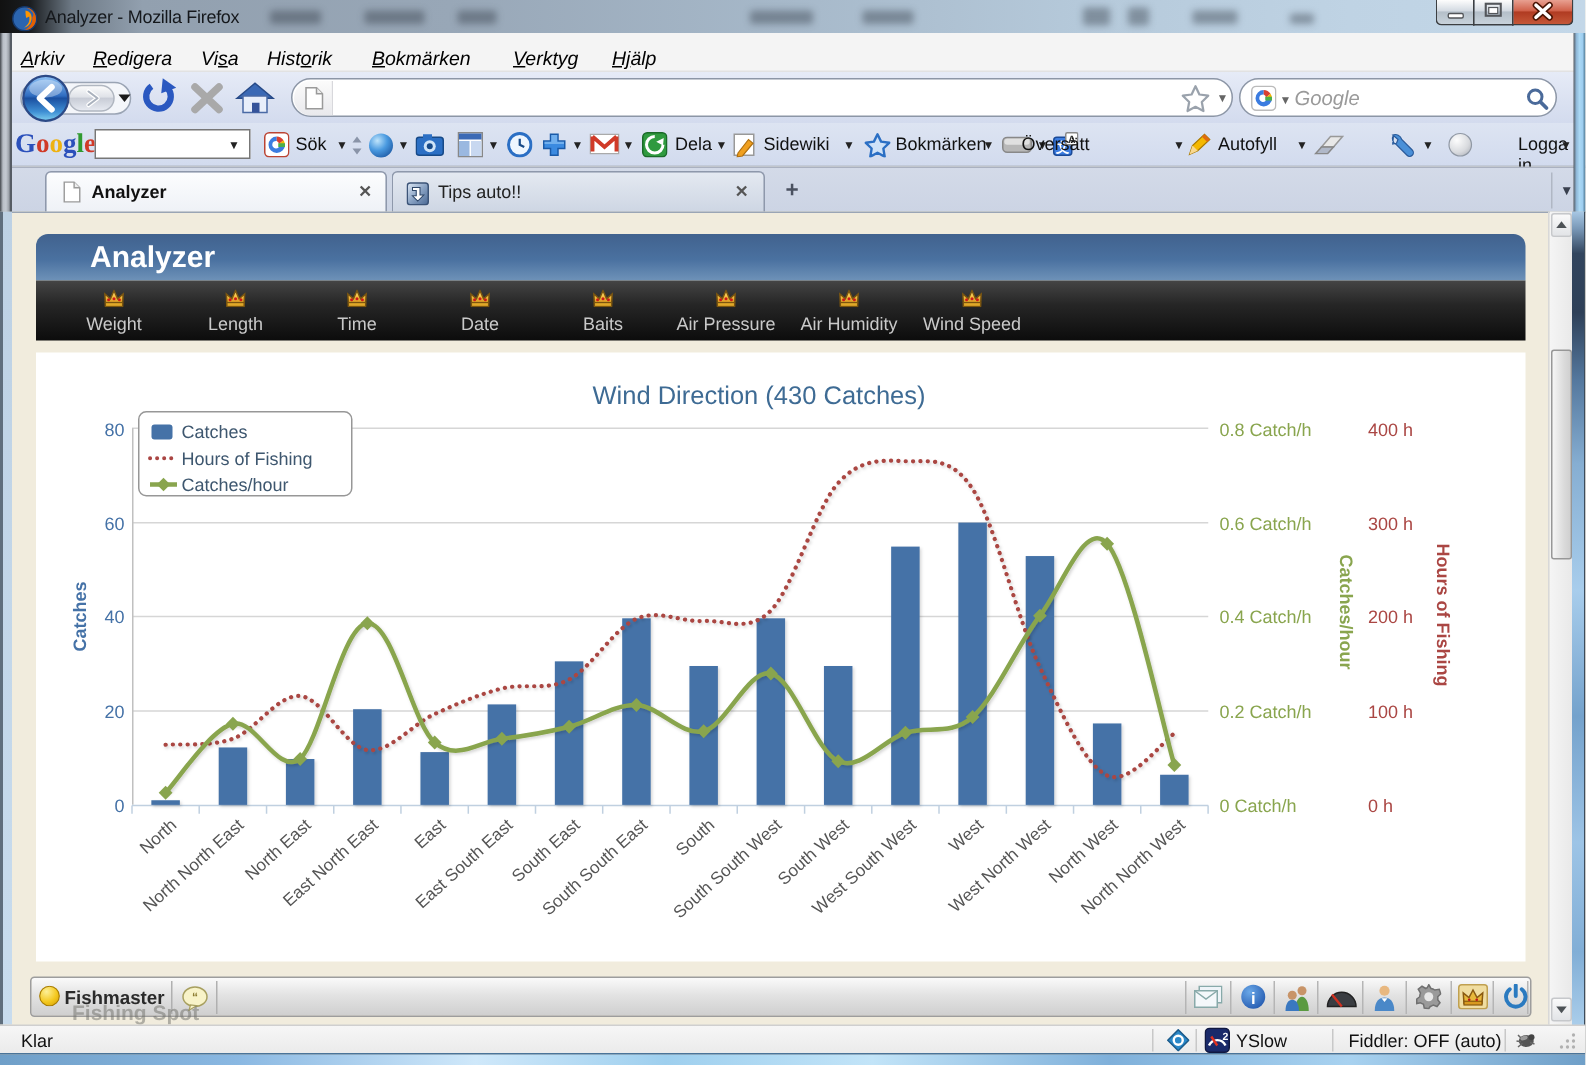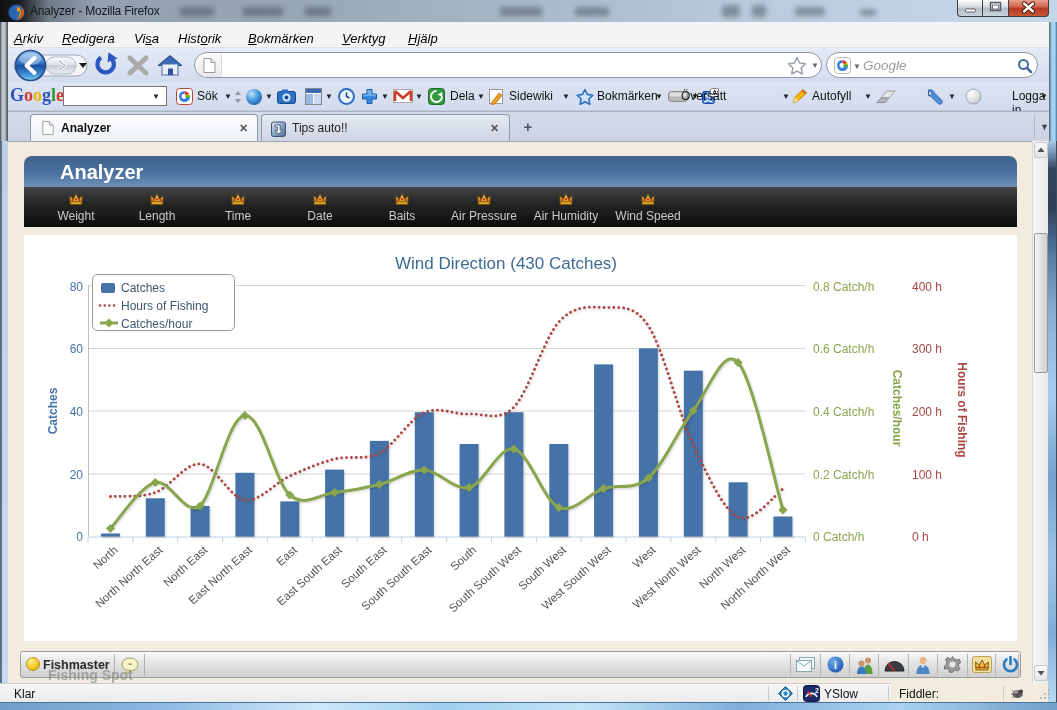--- a/index.html
+++ b/index.html
@@ -62,21 +62,21 @@
 #fishbar { position:absolute; left:20px; top:651px; width:1001px; height:27px; border:1px solid #9d9d9d; border-radius:3px;
   background:linear-gradient(#fafafa,#e3e3e3 45%,#cfcfcf); }
 #fishspot { position:absolute; left:48px; top:667px; font-size:14px; font-weight:bold; color:#70706a; opacity:.5; }
 
 
 #sbar { position:absolute; left:1032px; top:141px; width:16px; height:542px; background:linear-gradient(to right,#f5f5f5,#e9e9e9); border-left:1px solid #d8d8d8; }
 .sbtn { position:absolute; left:1px; width:14px; height:16px; background:linear-gradient(#fafafa,#e2e4e7); border:1px solid #c6c8cb; border-radius:2px; }
 #sthumb { position:absolute; left:1px; top:92px; width:14px; height:140px; background:linear-gradient(to right,#f6f6f6,#dcdcdc 60%,#cfcfcf); border:1px solid #979797; border-radius:2px; }
 
 
-#statusbar { position:absolute; left:0; top:683px; width:891px; height:19px; background:linear-gradient(#f6f6f6,#ebebeb); border-top:1px solid #cfcfcf; font-size:12px; color:#111; }
+#statusbar { position:absolute; left:0; top:683px; width:1057px; height:19px; background:linear-gradient(#f6f6f6,#ebebeb); border-top:1px solid #cfcfcf; font-size:12px; color:#111; }
 #bottomglass { position:absolute; left:0; top:702px; width:1057px; height:8px;
   background:linear-gradient(to right,#6f9fc8,#8ab8e2 15%,#cfe8fa 30%,#9ecfee 42%,#c2e4f8 55%,#7fb0da 70%,#a8d2f0 85%,#6f9fc8 100%); border-top:1px solid #4a7499; }
 
 svg text { font-family:"Liberation Sans", sans-serif; }
 </style></head>
 <body>
 <div id="win">
 
 <div id="titlebar">
   <div class="blob" style="left:180px;top:7px;width:34px;height:9px"></div>

